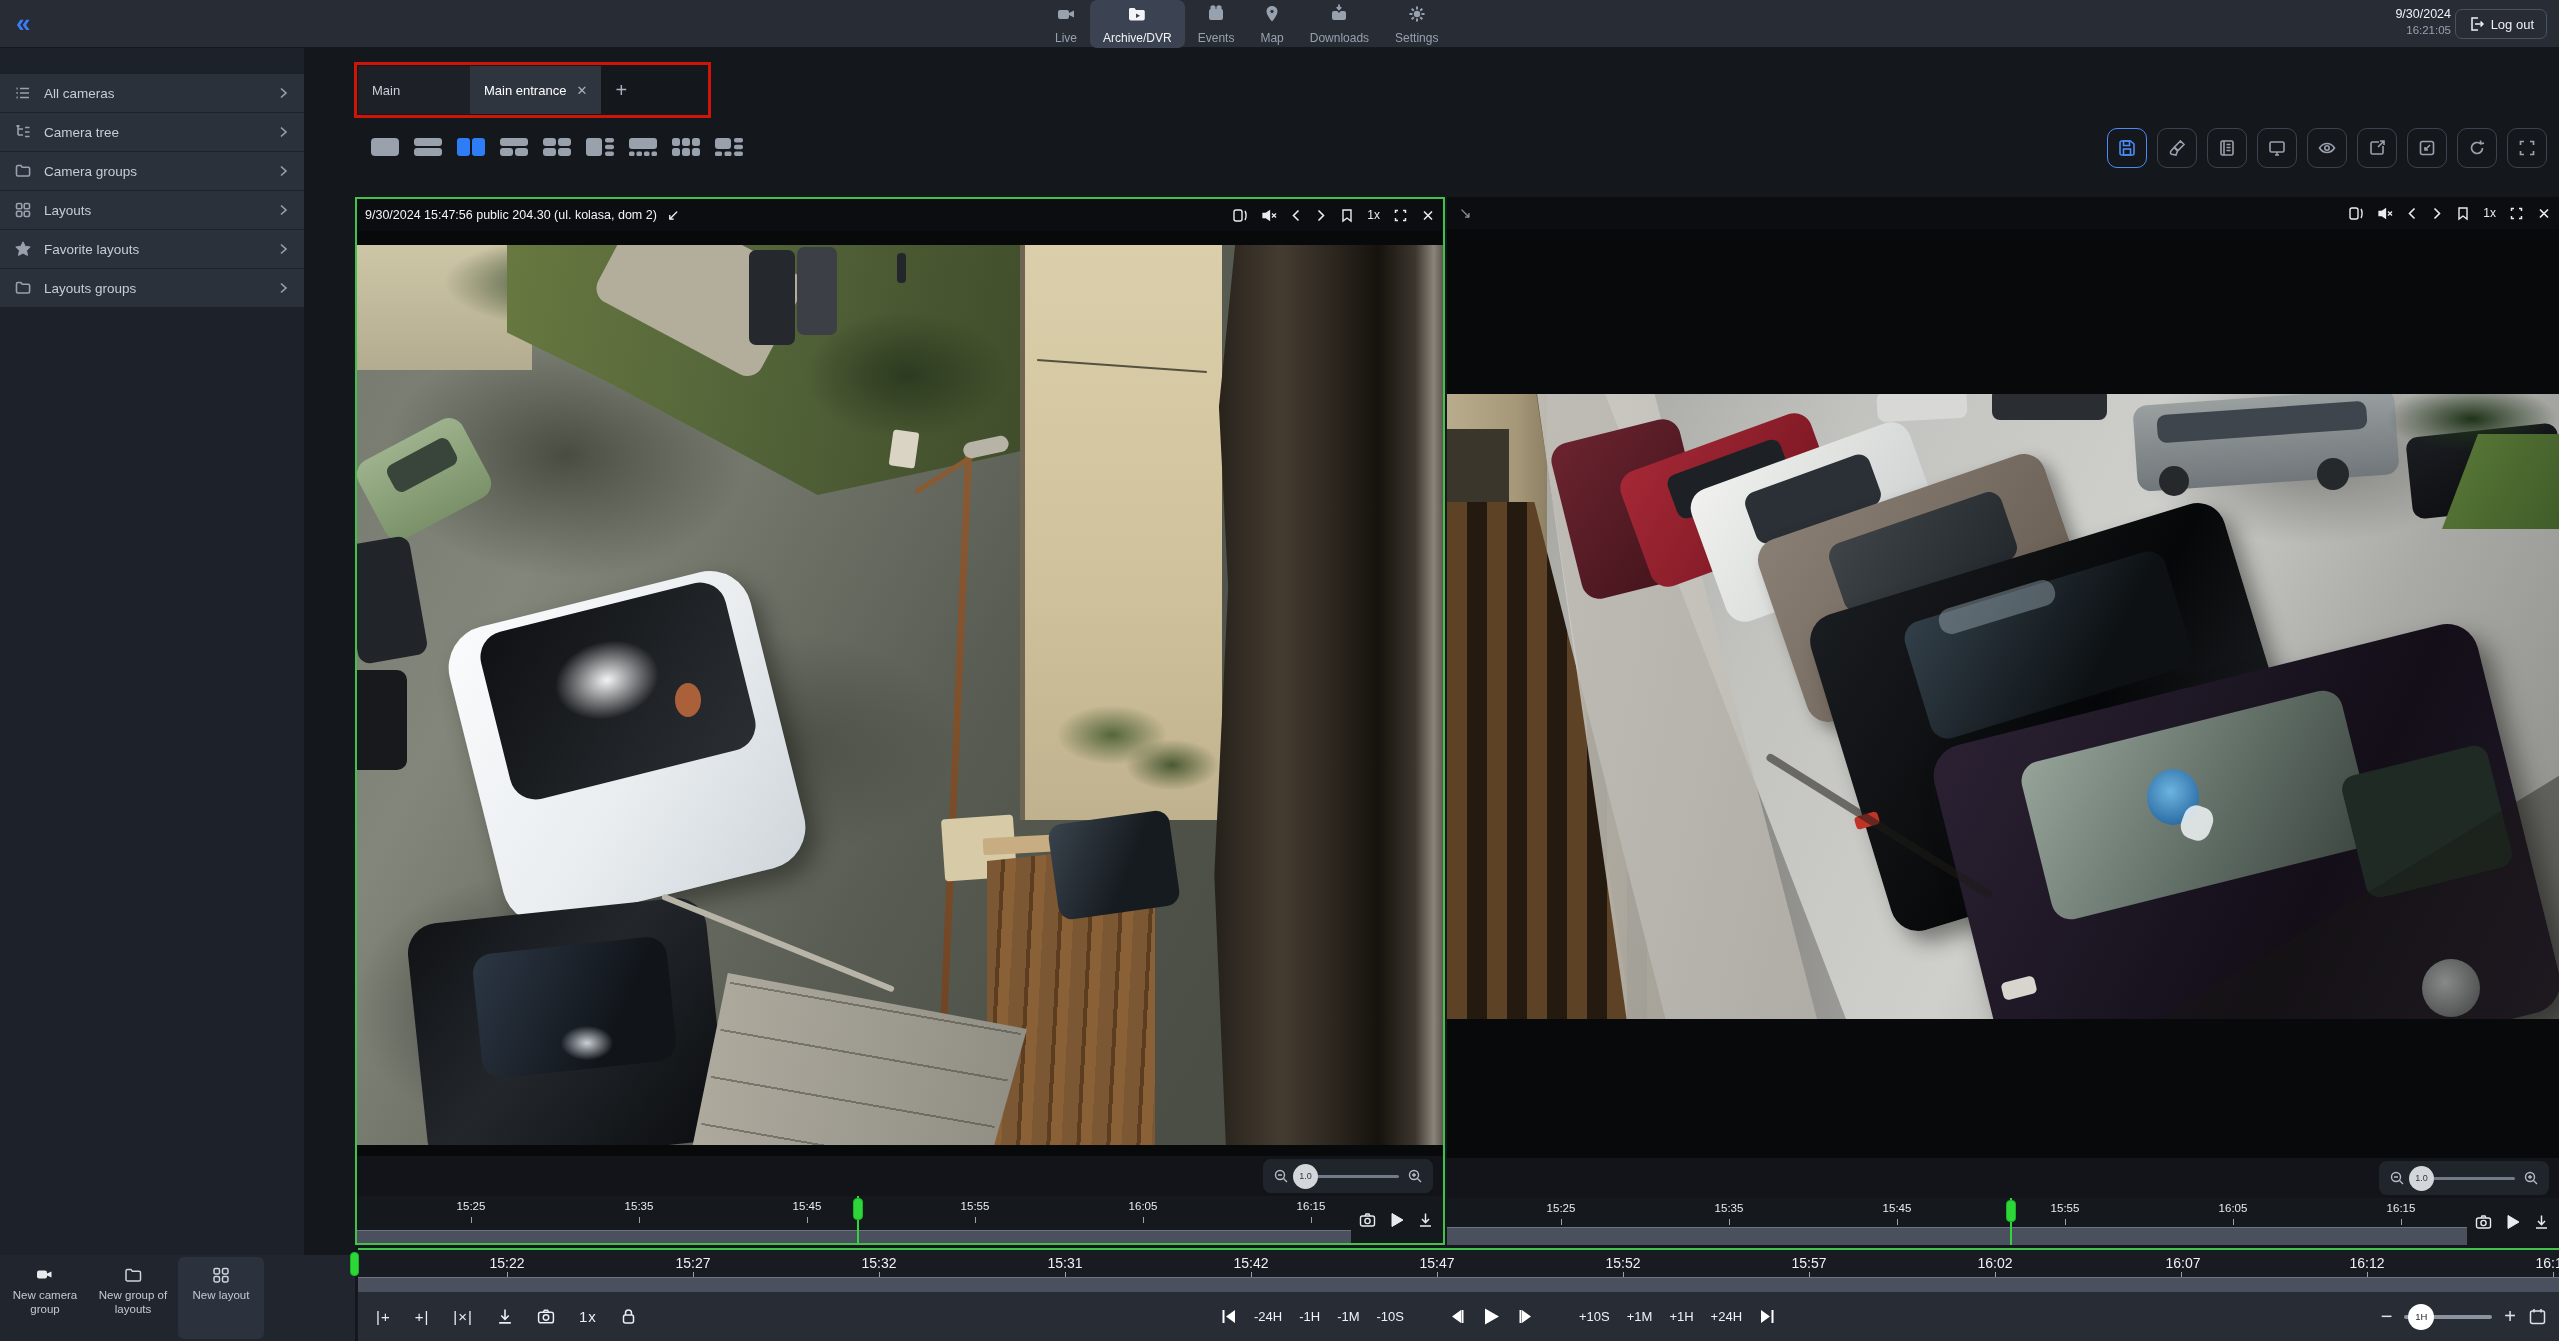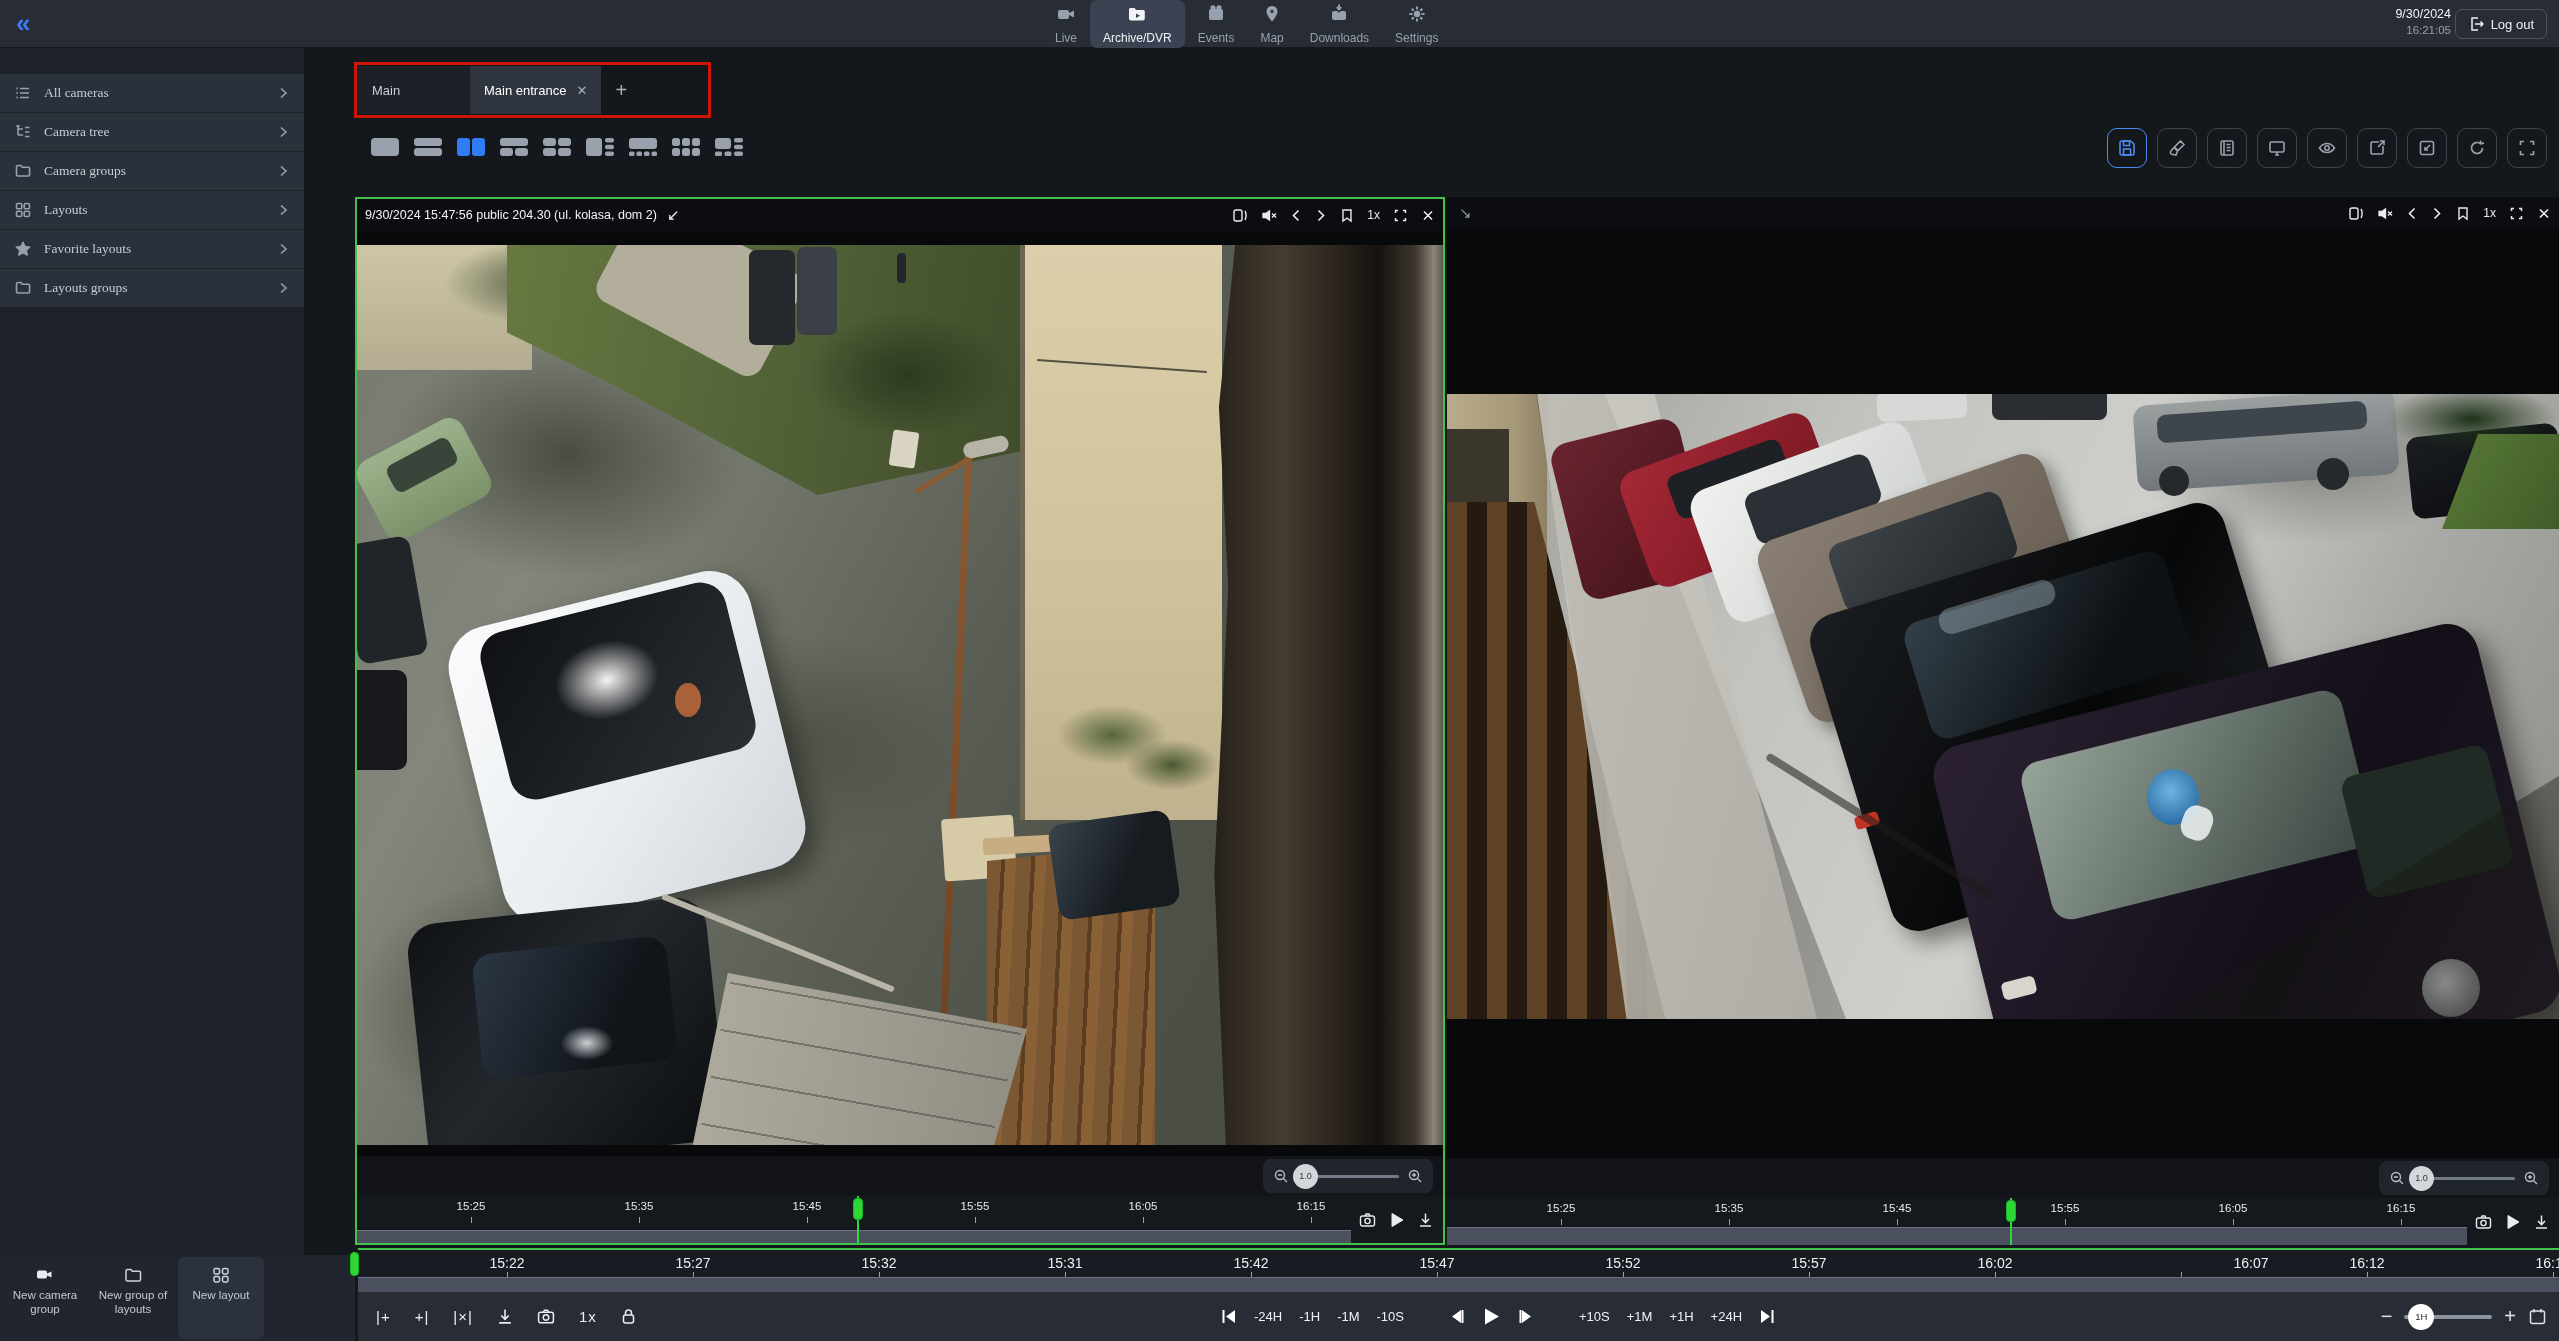--- a/index.html
+++ b/index.html
@@ -16,21 +16,21 @@
   .nav-item { height:48px; padding:4px 13px 3px; display:flex; flex-direction:column; align-items:center; justify-content:space-between; color:#98a1ae; cursor:pointer; }
   .nav-item .nlabel { font-size:12px; }
   .nav-item.active { background:#3b4251; border-radius:7px; color:#f2f4f7; }
   .nav-item svg { stroke:currentColor; }
   .clock { right:108px; top:6px; text-align:right; line-height:1.35; }
   .clock .date { font-size:12.5px; color:#f0f2f5; }
   .clock .time { font-size:11.5px; color:#98a1ae; }
   .logout { right:12px; top:9px; height:30px; padding:0 12px; border:1px solid #4a5262; border-radius:7px; display:flex; align-items:center; gap:7px; font-size:13px; color:#eef0f4; cursor:pointer; }
 
   
-  .sidebar { left:0; top:48px; width:304px; height:1207px; background:#1d222a;font-family:Liberation Serif, serif; }
+  .sidebar { left:0; top:48px; width:304px; height:1207px; background:#1d222a; }
   .side-item { position:relative; height:38px; margin-bottom:1px; background:#2b313b; display:flex; align-items:center; padding:0 14px; cursor:pointer; }
   .side-item:first-child { margin-top:26px; }
   .side-item .slabel { font-size:13.5px; color:#c6ccd5; margin-left:12px; flex:1; }
   .side-item svg { stroke:#98a1ae; }
   .chev { width:14px; height:14px; }
 
   
   .tabrow { left:358px; top:66px; display:flex; align-items:flex-start; z-index:10; }
   .tab { height:48px; display:flex; align-items:center; padding:0 14px; font-size:13px; color:#c9ced6; background:#1d2127; cursor:pointer; }
   .tab.t0 { width:112px; }
@@ -631,21 +631,21 @@
 <div class="ab gtl">
   <span class="gtick" style="left:149px">15:22</span>
   <span class="gtick" style="left:335px">15:27</span>
   <span class="gtick" style="left:521px">15:32</span>
   <span class="gtick" style="left:707px">15:31</span>
   <span class="gtick" style="left:893px">15:42</span>
   <span class="gtick" style="left:1079px">15:47</span>
   <span class="gtick" style="left:1265px">15:52</span>
   <span class="gtick" style="left:1451px">15:57</span>
   <span class="gtick" style="left:1637px">16:02</span>
-  <span class="gtick" style="left:1893px">16:07</span>
+  <span class="gtick" style="left:1825px">16:07</span>
   <span class="gtick" style="left:2009px">16:12</span>
   <span class="gtick" style="left:2195px">16:17</span>
   <i class="gdash" style="left:149px"></i>
     <i class="gdash" style="left:335px"></i>
     <i class="gdash" style="left:521px"></i>
     <i class="gdash" style="left:707px"></i>
     <i class="gdash" style="left:893px"></i>
     <i class="gdash" style="left:1079px"></i>
     <i class="gdash" style="left:1265px"></i>
     <i class="gdash" style="left:1451px"></i>

